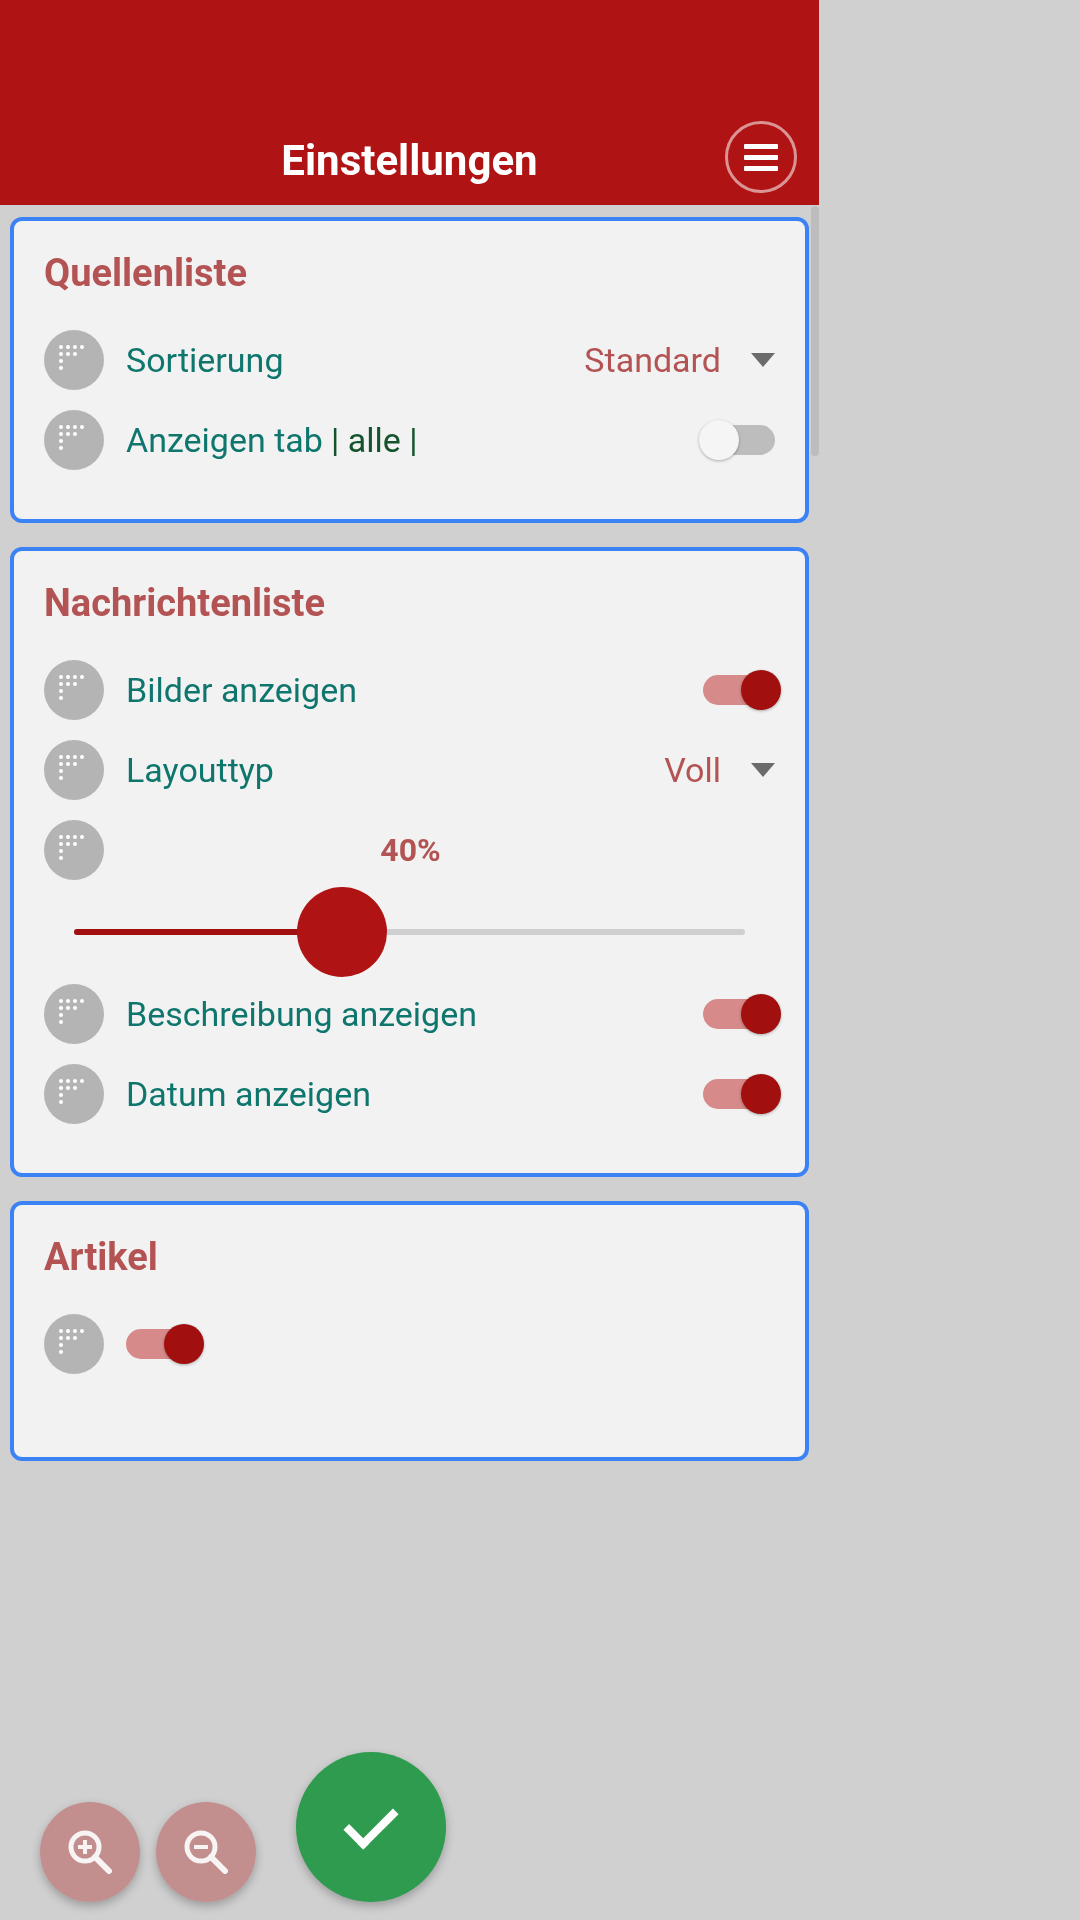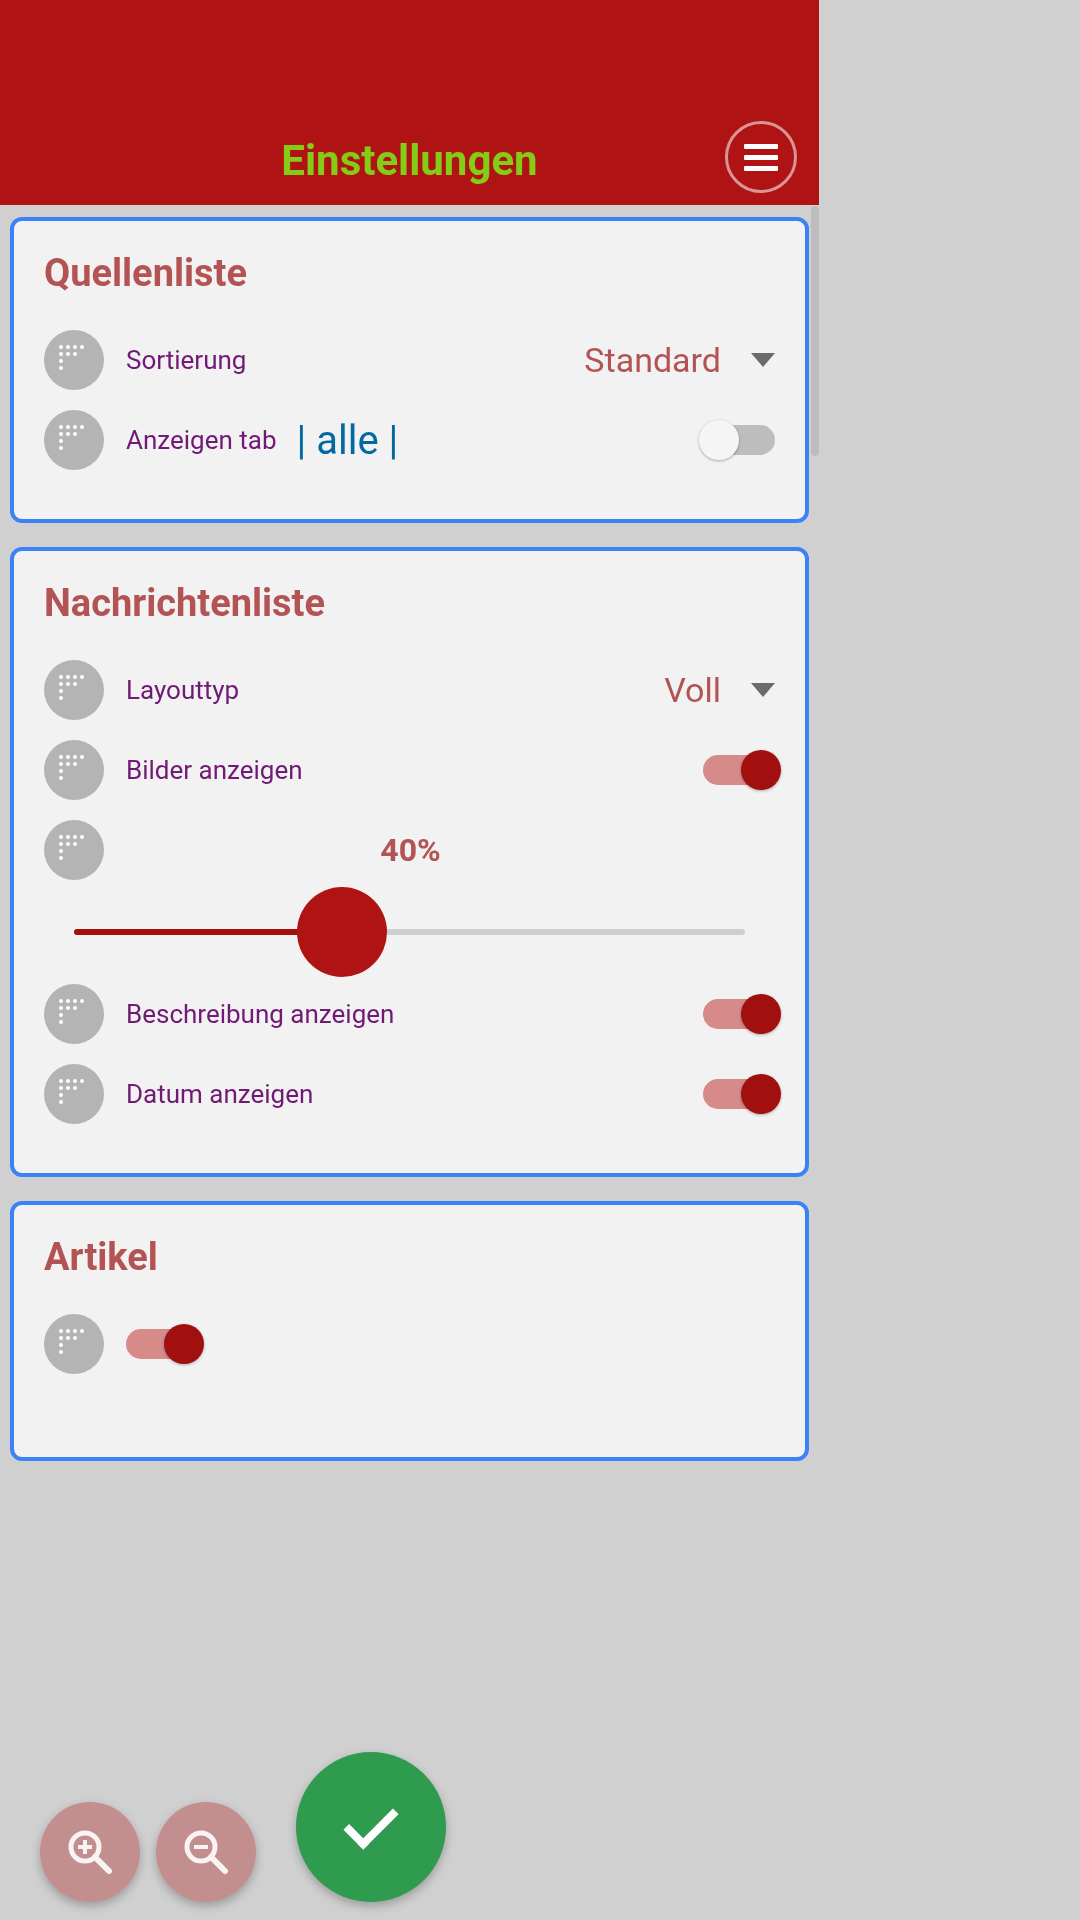--- a/index.html
+++ b/index.html
@@ -15,21 +15,21 @@
   .header {
     background: #b01313;
     height: 205px;
     display: flex;
     align-items: flex-end;
     justify-content: center;
     position: relative;
     padding-bottom: 20px;
   }
   .header-title {
-    color: #84cc16;
+    color: #ffffff;
     font-size: 42px;
     font-weight: 700;
   }
   .menu-btn {
     position: absolute;
     right: 22px;
     bottom: 12px;
     width: 72px;
     height: 72px;
     border-radius: 50%;
@@ -79,28 +79,28 @@
     border-radius: 50%;
     background: #b4b4b4;
     display: flex;
     align-items: center;
     justify-content: center;
     flex-shrink: 0;
     margin-right: 22px;
   }
   .row-icon svg { display:block; }
   .row-label {
-    font-size: 26px;
-    color: #701a75;
+    font-size: 34px;
+    color: #0f766e;
     flex: 1;
   }
   .row-tag {
-    font-size: 40px;
-    color: #0369a1;
-    margin-left: 20px;
+    font-size: 34px;
+    color: #14532d;
+    margin-left: 8px;
   }
   .select-value {
     color: #b35353;
     font-size: 34px;
     margin-right: 30px;
   }
   .chevron-down {
     width: 0; height: 0;
     border-left: 12px solid transparent;
     border-right: 12px solid transparent;
@@ -291,46 +291,46 @@
               <circle cx="18" cy="4" r="2"></circle>
               <circle cx="25" cy="4" r="2"></circle>
               <circle cx="4" cy="11" r="2"></circle>
               <circle cx="4" cy="18" r="2"></circle>
               <circle cx="4" cy="25" r="2"></circle>
               <circle cx="11" cy="11" r="2"></circle>
               <circle cx="18" cy="11" r="2"></circle>
             </g>
           </svg>
       </div>
+      <div class="row-label">Bilder anzeigen</div>
+      <div class="switch on">
+        <div class="knob"></div>
+      </div>
+    </div>
+
+    <div class="row">
+      <div class="row-icon">
+        <svg width="34" height="34" viewBox="0 0 34 34">
+            <g fill="#fff">
+              <circle cx="4" cy="4" r="2"></circle>
+              <circle cx="11" cy="4" r="2"></circle>
+              <circle cx="18" cy="4" r="2"></circle>
+              <circle cx="25" cy="4" r="2"></circle>
+              <circle cx="4" cy="11" r="2"></circle>
+              <circle cx="4" cy="18" r="2"></circle>
+              <circle cx="4" cy="25" r="2"></circle>
+              <circle cx="11" cy="11" r="2"></circle>
+              <circle cx="18" cy="11" r="2"></circle>
+            </g>
+          </svg>
+      </div>
       <div class="row-label">Layouttyp</div>
       <div class="select-group">
         <span class="select-value">Voll</span>
         <span class="chevron-down"></span>
-      </div>
-    </div>
-
-    <div class="row">
-      <div class="row-icon">
-        <svg width="34" height="34" viewBox="0 0 34 34">
-            <g fill="#fff">
-              <circle cx="4" cy="4" r="2"></circle>
-              <circle cx="11" cy="4" r="2"></circle>
-              <circle cx="18" cy="4" r="2"></circle>
-              <circle cx="25" cy="4" r="2"></circle>
-              <circle cx="4" cy="11" r="2"></circle>
-              <circle cx="4" cy="18" r="2"></circle>
-              <circle cx="4" cy="25" r="2"></circle>
-              <circle cx="11" cy="11" r="2"></circle>
-              <circle cx="18" cy="11" r="2"></circle>
-            </g>
-          </svg>
-      </div>
-      <div class="row-label">Bilder anzeigen</div>
-      <div class="switch on">
-        <div class="knob"></div>
       </div>
     </div>
 
     <div class="row">
       <div class="row-icon">
         <svg width="34" height="34" viewBox="0 0 34 34">
             <g fill="#fff">
               <circle cx="4" cy="4" r="2"></circle>
               <circle cx="11" cy="4" r="2"></circle>
               <circle cx="18" cy="4" r="2"></circle>

